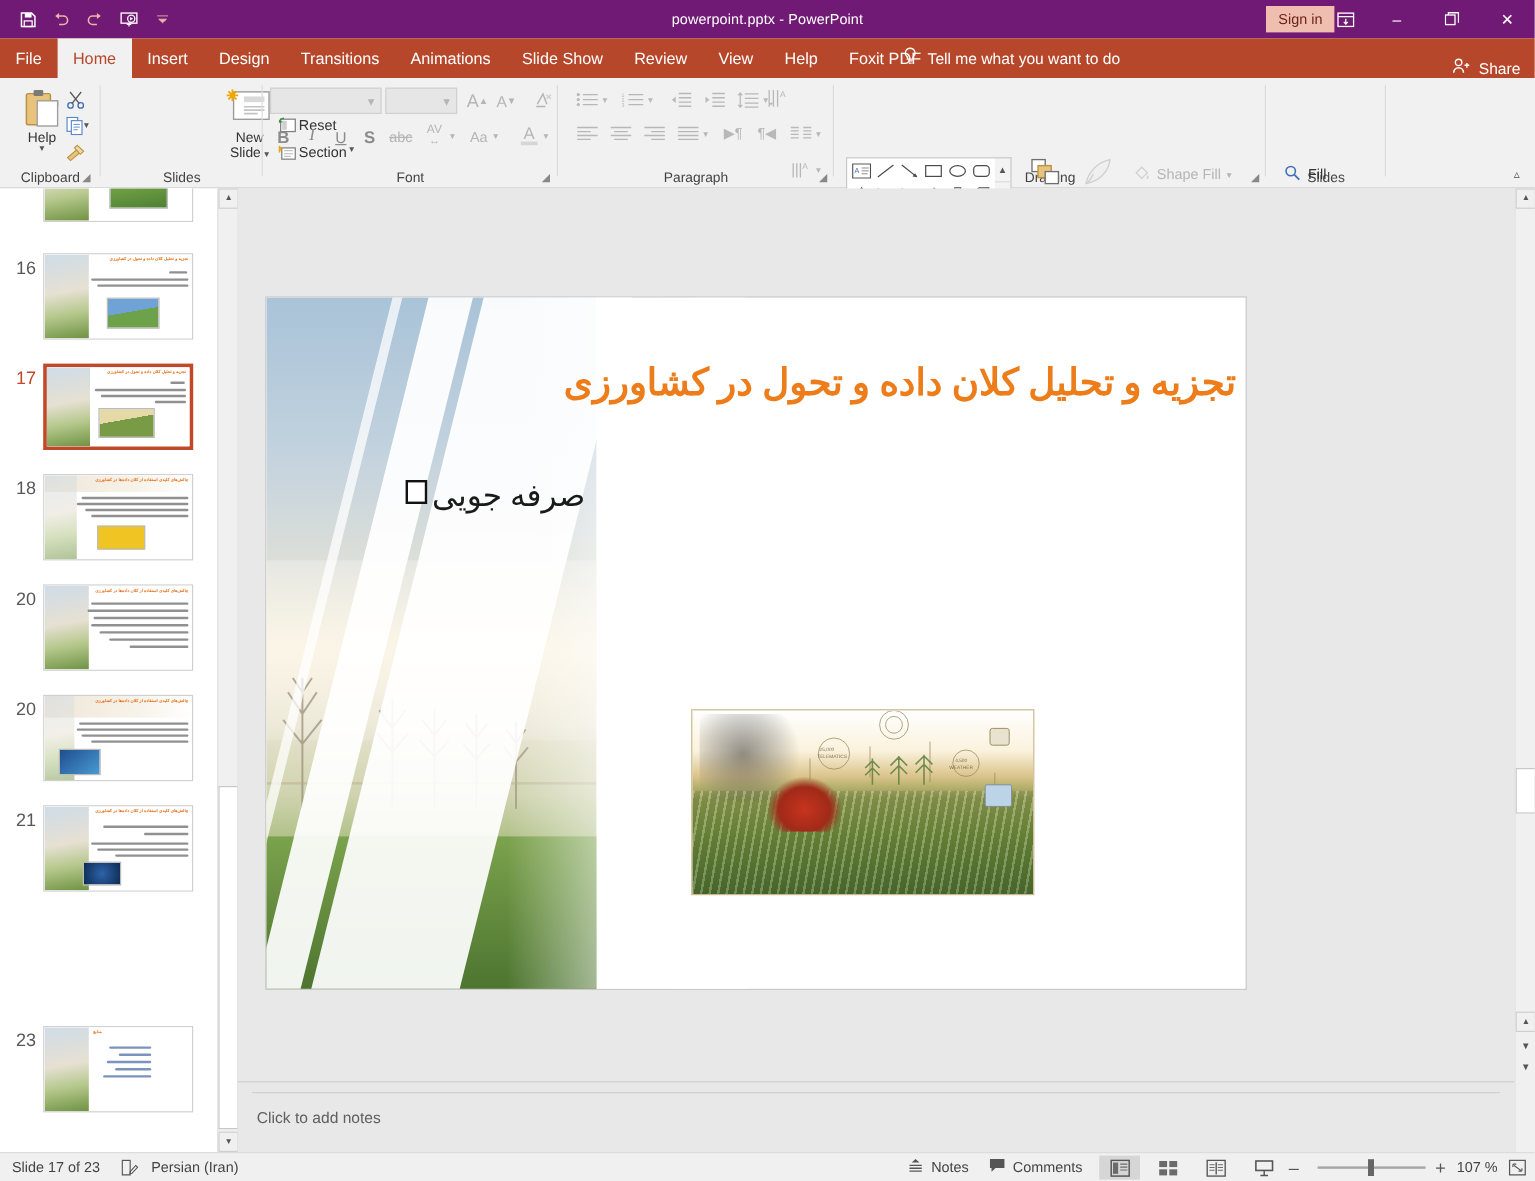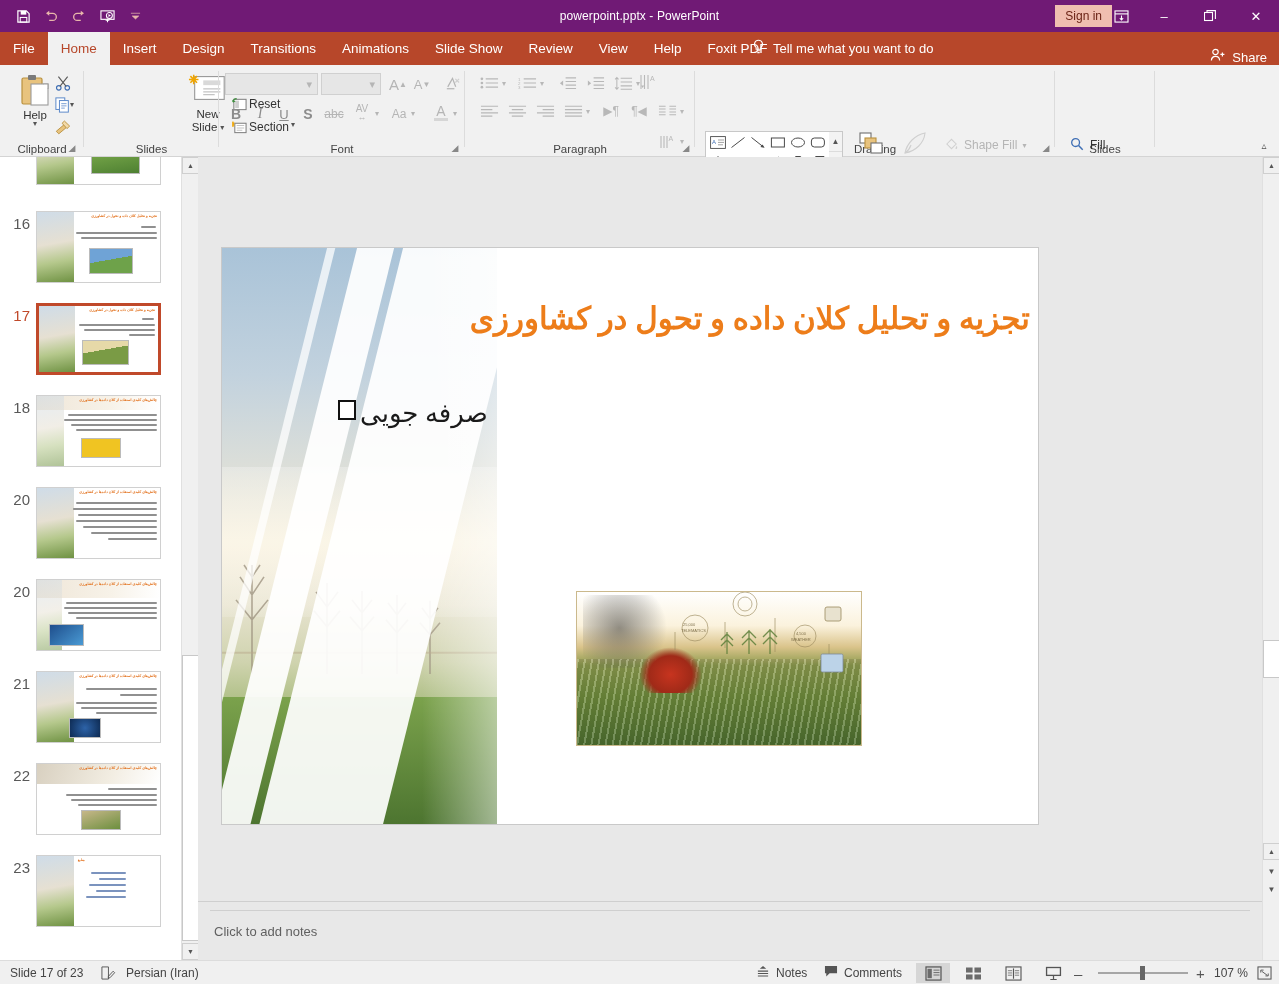--- a/index.html
+++ b/index.html
@@ -969,34 +969,20 @@
         <div class="tline" style="top:16px;width:58%"></div>
         <div class="tline" style="top:22px;width:30%"></div>
         <div class="tline" style="top:30px;width:66%"></div>
         <div class="tline" style="top:35px;width:62%"></div>
         <div class="tline" style="top:40px;width:50%"></div>
         <div class="timg" style="left:26%;top:46px;width:26%;height:20px;background:radial-gradient(circle,#2d63a8,#0d2a52)"></div>
       </div>
     </div>
   </div>
 
-  <div class="thumb-row" style="top:606px;height:92px">
-    <div class="thumb-num" style="top:4px">22</div>
-    <div class="thumb-frame" style="top:0">
-      <div class="tslide">
-        <div class="band" style="height:20px;background:linear-gradient(110deg,#d8d0c0,#f2ede2 60%,#fff)"></div>
-        <div class="ttitle">چالش‌های کلیدی استفاده از کلان داده‌ها در کشاورزی</div>
-        <div class="tline" style="top:24px;width:40%"></div>
-        <div class="tline" style="top:30px;width:74%"></div>
-        <div class="tline" style="top:35px;width:70%"></div>
-        <div class="tline" style="top:40px;width:64%"></div>
-        <div class="timg" style="left:36%;top:46px;width:32%;height:20px;background:linear-gradient(160deg,#c7b78a,#6c8f3e)"></div>
-      </div>
-    </div>
-  </div>
 
   <div class="thumb-row" style="top:698px;height:92px">
     <div class="thumb-num" style="top:4px">23</div>
     <div class="thumb-frame" style="top:0">
       <div class="tslide">
         <div class="photo"></div>
         <div class="ttitle" style="right:50%;width:28%;text-align:center">منابع</div>
         <div class="tline" style="top:16px;right:28%;width:28%;background:#4f6fa8"></div>
         <div class="tline" style="top:22px;right:28%;width:22%;background:#4f6fa8"></div>
         <div class="tline" style="top:28px;right:28%;width:30%;background:#4f6fa8"></div>

